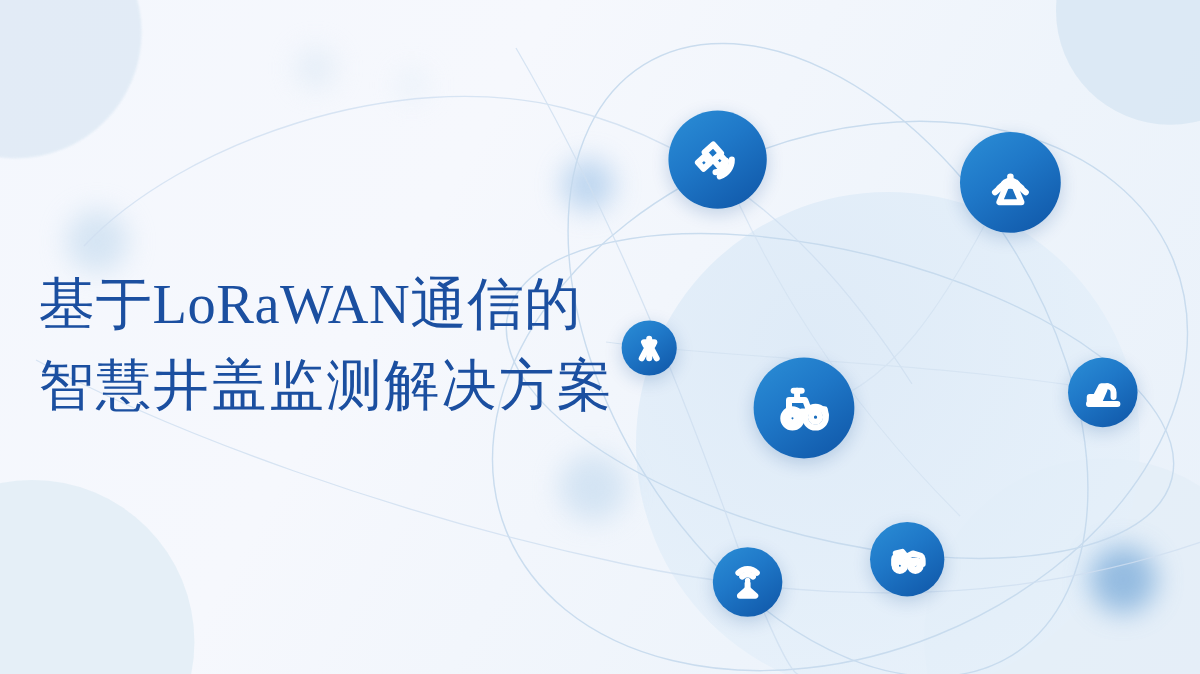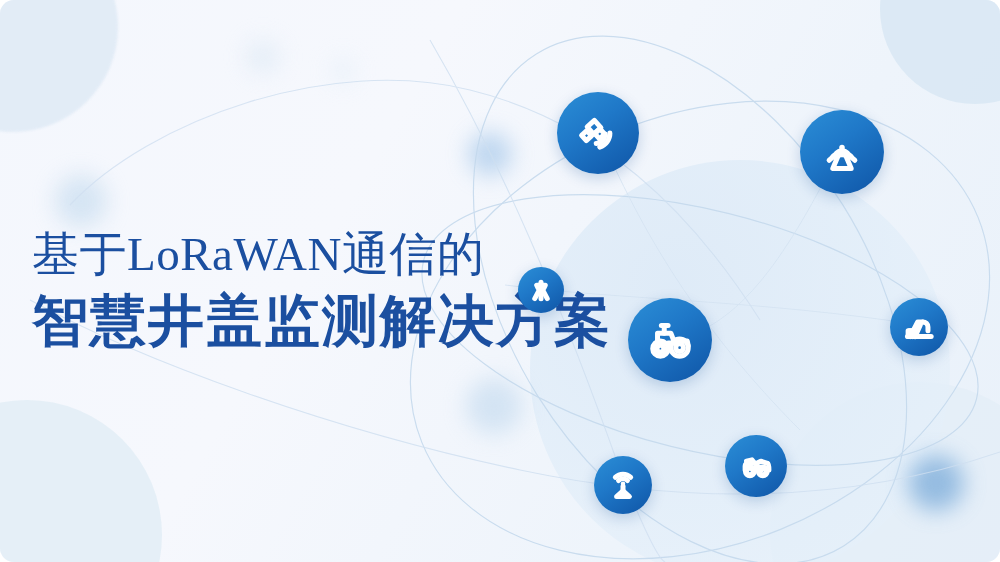--- a/index.html
+++ b/index.html
@@ -7,21 +7,20 @@
     padding: 0;
     background: #ffffff;
   }
   #slide {
     position: relative;
     width: 1000px;
     height: 562px;
     overflow: hidden;
     background: linear-gradient(120deg, #f4f7fd 0%, #f6f8fd 35%, #eef4fb 70%, #e9f1fa 100%);
     font-family: "Liberation Sans", sans-serif;
-    border-radius: 14px;
   }
 
   
   .bg-layer {
     position: absolute;
     inset: 0;
     pointer-events: none;
   }
   .blob {
     position: absolute;
@@ -89,24 +88,23 @@
     letter-spacing: .5px;
     white-space: nowrap;
   }
   .title-line-1 {
     font-family: "Liberation Serif", "DejaVu Serif", serif;
     font-size: 47px;
     line-height: 64px;
   }
   .title-line-2 {
     font-family: "Liberation Sans", "DejaVu Sans", sans-serif;
-    font-size: 56px;
+    font-size: 46px;
     line-height: 70px;
     letter-spacing: 2px;
-    font-weight: bold;
   }
 
   
   .node {
     position: absolute;
     border-radius: 50%;
     background: linear-gradient(145deg, #2b8ed6 0%, #1f78c8 42%, #0f55a6 100%);
     box-shadow: 0 4px 14px rgba(16, 76, 150, .22);
     display: flex;
     align-items: center;

